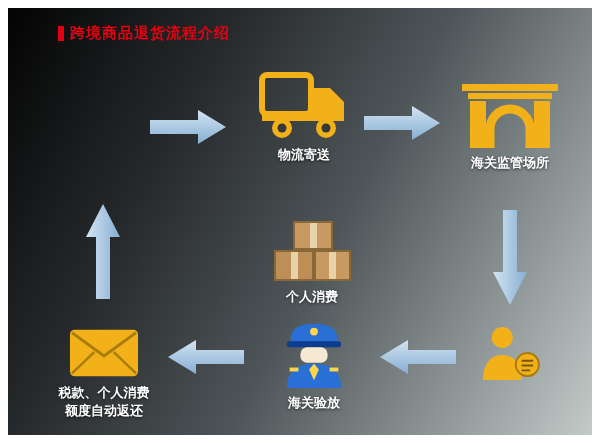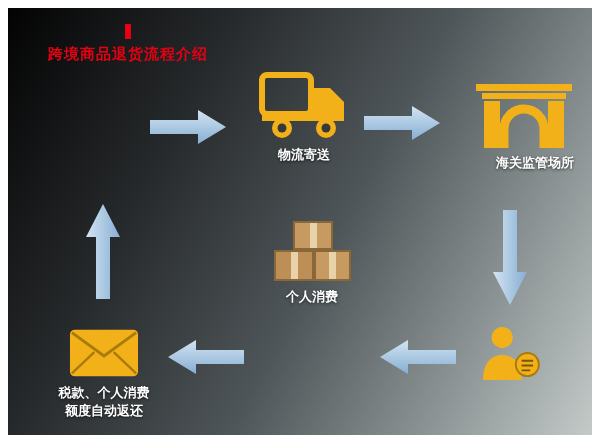--- a/index.html
+++ b/index.html
@@ -8,22 +8,22 @@
   .frame {
     position:relative; width:600px; height:443px;
     background:#ffffff; border-radius:6px; overflow:hidden;
   }
   .canvas {
     position:absolute; left:8px; top:8px; width:584px; height:427px;
     background:linear-gradient(118deg, #030303 0%, #26292b 28%, #4e5558 55%, #8d9596 80%, #c3cac8 100%);
     overflow:hidden;
   }
   .title-row {
-    position:absolute; left:40px; top:16px;
-    display:flex; align-items:center; gap:6px;flex-direction:column;
+    position:absolute; left:50px; top:16px;
+    display:flex; align-items:center; gap:6px;
   }
   .title-bar {
     width:6px; height:15px; background:#e60012; display:inline-block;
   }
   .title-text {
     color:#e60012; font-size:15px; font-weight:bold; letter-spacing:1px;
   }
   .node {
     position:absolute; display:flex; flex-direction:column; align-items:center;
   }
@@ -80,21 +80,21 @@
       </span>
       <div class="label">物流寄送</div>
     </div>
 
     <div class="arrow" style="left:356px; top:98px;">
       <svg width="76" height="34" viewBox="0 0 76 34">
         <polygon points="0,10 48,10 48,0 76,17 48,34 48,24 0,24" fill="url(#agH)"></polygon>
       </svg>
     </div>
 
-    <div class="node" style="left:438px; top:76px; width:128px;align-items:flex-end;">
+    <div class="node" style="left:438px; top:76px; width:128px;">
       <span class="icon">
         <svg width="100" height="64" viewBox="0 0 100 64">
           <rect x="2" y="0" width="96" height="7" fill="#f3b119"></rect>
           <rect x="8" y="9" width="84" height="6" fill="#f3b119"></rect>
           <rect x="10" y="17" width="16" height="47" fill="#f3b119"></rect>
           <rect x="74" y="17" width="16" height="47" fill="#f3b119"></rect>
           <path d="M30 64 V45 A20 20 0 0 1 70 45 V64" fill="none" stroke="#f3b119" stroke-width="9"></path>
         </svg>
       </span>
       <div class="label">海关监管场所</div>
@@ -136,20 +136,35 @@
         </svg>
       </span>
     </div>
 
     <div class="arrow" style="left:372px; top:332px;">
       <svg width="76" height="34" viewBox="0 0 76 34">
         <polygon points="76,10 28,10 28,0 0,17 28,34 28,24 76,24" fill="url(#agH)"></polygon>
       </svg>
     </div>
 
+    <div class="node" style="left:252px; top:308px; width:108px;">
+      <span class="icon">
+        <svg width="70" height="72" viewBox="0 0 72 74">
+          <path d="M12 24 Q12 8 36 8 Q60 8 60 24 L60 27 L12 27 Z" fill="#2a6fd6"></path>
+          <circle cx="36" cy="16" r="4" fill="#ffd54a"></circle>
+          <rect x="8" y="26" width="56" height="6" rx="3" fill="#0e3d8f"></rect>
+          <rect x="22" y="32" width="28" height="16" rx="7" fill="#f7e8d2"></rect>
+          <path d="M8 74 C8 56 20 49 36 49 C52 49 64 56 64 74 Z" fill="#2a6fd6"></path>
+          <polygon points="36,49 31,55 36,66 41,55" fill="#ffd54a"></polygon>
+          <rect x="11" y="53" width="9" height="4" fill="#ffd54a"></rect>
+          <rect x="52" y="53" width="9" height="4" fill="#ffd54a"></rect>
+        </svg>
+      </span>
+      <div class="label">海关验放</div>
+    </div>
 
     <div class="arrow" style="left:160px; top:332px;">
       <svg width="76" height="34" viewBox="0 0 76 34">
         <polygon points="76,10 28,10 28,0 0,17 28,34 28,24 76,24" fill="url(#agH)"></polygon>
       </svg>
     </div>
 
     <div class="node" style="left:26px; top:320px; width:140px;">
       <span class="icon">
         <svg width="70" height="50" viewBox="0 0 72 50">

